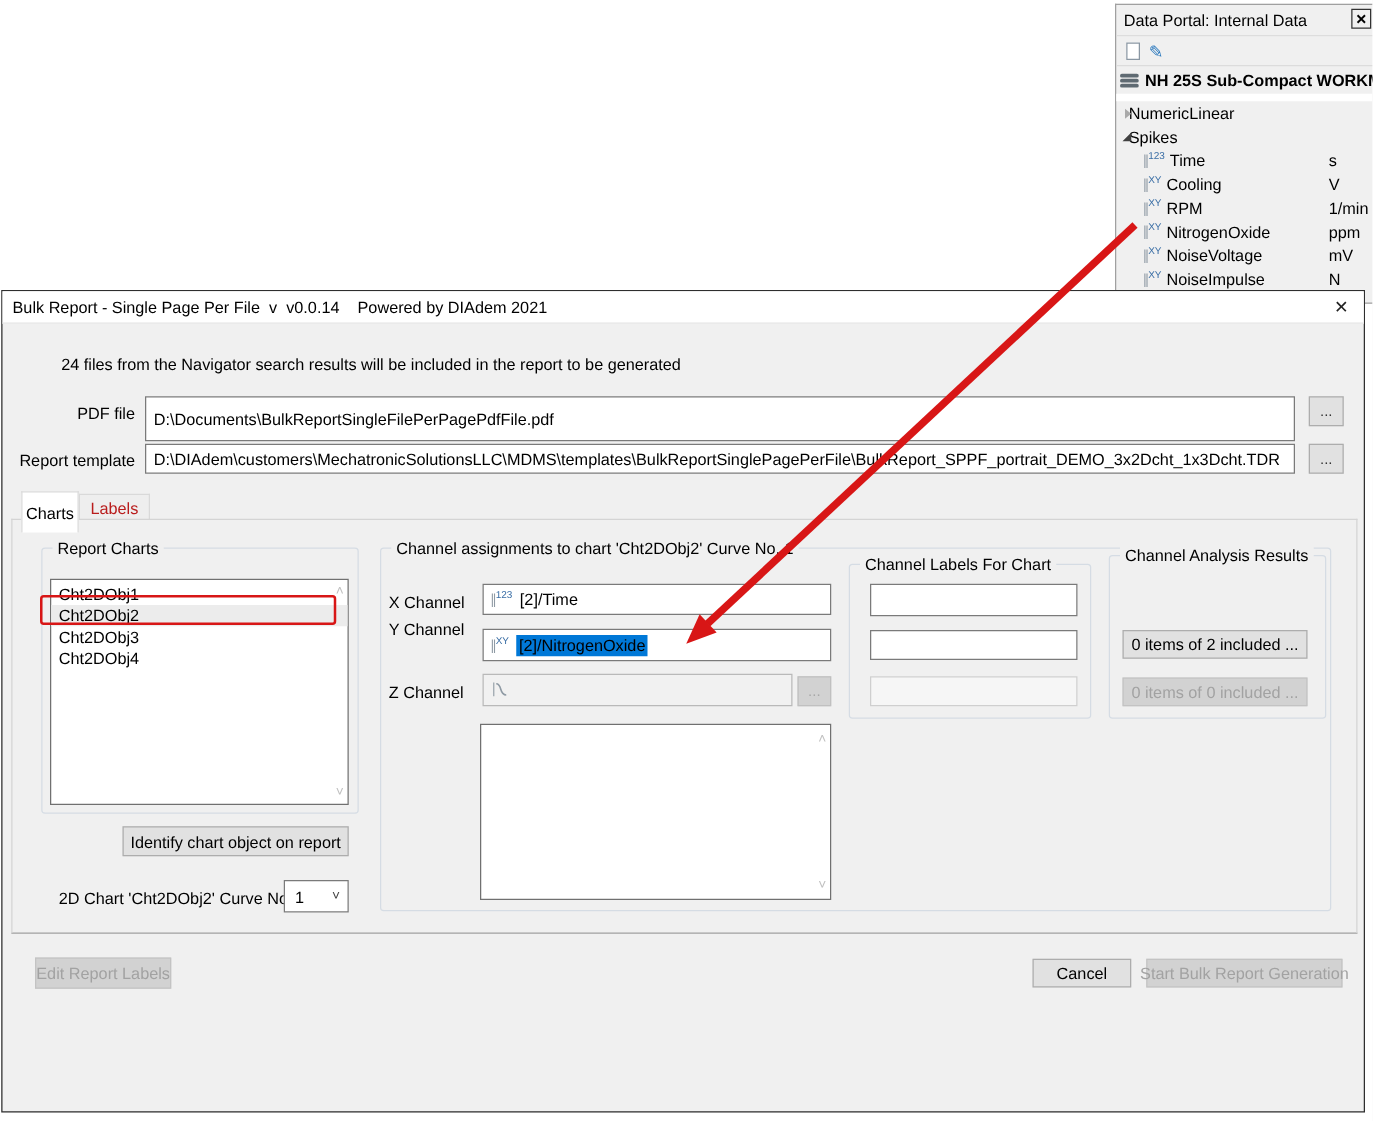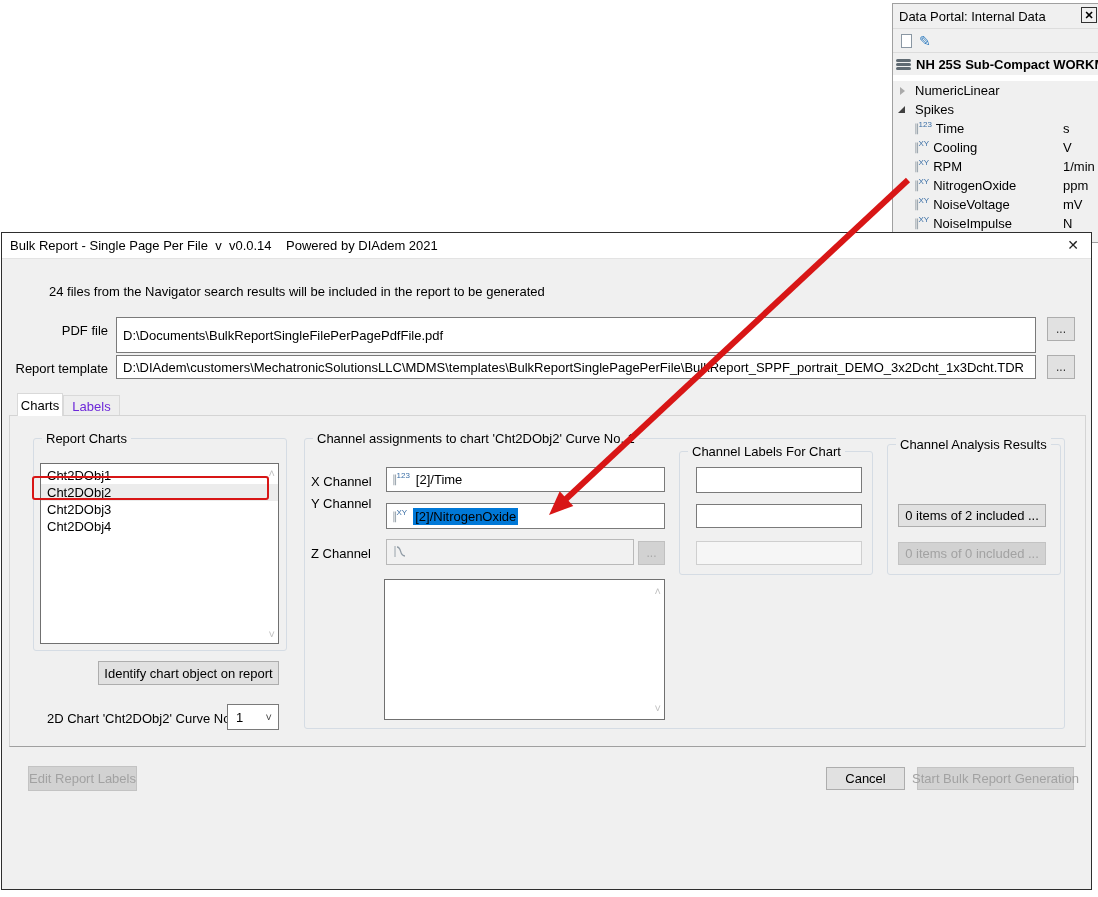--- a/index.html
+++ b/index.html
@@ -13,21 +13,21 @@
   .portal-close { position:absolute; right:1px; top:3px; width:16px; height:16px; border:1px solid #333; display:flex; align-items:center; justify-content:center; font-size:11px; font-weight:bold; background:#f0f0f0; cursor:default; }
   .portal-toolbar { height:24px; display:flex; align-items:center; gap:7px; padding-left:8px; border-bottom:1px solid #dcdcdc; }
   .icon-page { width:11px; height:14px; background:#fff; border:1px solid #8a97a3; }
   .icon-pencil { color:#2e7bbf; font-size:14px; line-height:14px; }
   .portal-root { height:22px; display:flex; align-items:center; gap:5px; padding-left:3px; }
   .icon-stack { display:inline-flex; flex-direction:column; gap:1px; }
   .icon-stack i { width:15px; height:3px; background:#5f6a72; border-radius:2px; }
   .portal-root b { font-size:13px; white-space:nowrap; }
   .portal-gap { height:6px; background:#fff; }
   .tree-row { height:19px; display:flex; align-items:center; position:relative; }
-  .tree-row .label { margin-left:22px; }
+  .tree-row .label { margin-left:10px; }
   .exp-collapsed { position:absolute; left:7px; width:0; height:0; border-top:4px solid transparent; border-bottom:4px solid transparent; border-left:5px solid #a9a9a9; }
   .exp-expanded { position:absolute; left:5px; width:0; height:0; border-left:7px solid transparent; border-bottom:7px solid #404040; }
   .ch-row { height:19px; display:flex; align-items:center; position:relative; }
   .ch-glyph { color:#8f9aa4; font-size:11px; margin-left:21px; letter-spacing:-1px; }
   .ch-sup { color:#3a6ea5; font-size:8px; position:relative; top:-4px; margin-right:4px; }
   .ch-name { white-space:nowrap; }
   .ch-unit { position:absolute; left:170px; white-space:nowrap; }
 
   
   .dialog { position:absolute; left:1px; top:232px; width:1091px; height:658px; background:#f0f0f0; border:1px solid #2e2e2e; z-index:2; }
@@ -35,22 +35,22 @@
   .dlg-title { position:absolute; left:8px; top:5px; white-space:pre; }
   .dlg-close { position:absolute; right:12px; top:4px; font-size:14px; color:#222; cursor:default; }
   .info-text { position:absolute; left:47px; top:51px; }
 
   .fld-label { position:absolute; left:0; width:106px; text-align:right; }
   .txtfield { position:absolute; background:#fff; border:1px solid #7a7a7a; display:flex; align-items:center; padding:0 6px; white-space:nowrap; overflow:hidden; }
   .browse-btn { position:absolute; width:28px; height:24px; background:#e1e1e1; border:1px solid #adadad; display:flex; align-items:center; justify-content:center; font-size:12px; color:#333; cursor:default; }
   .browse-btn.disabled { background:#d2d2d2; border-color:#c0c0c0; color:#a8a8a8; }
 
   .tab { position:absolute; display:flex; align-items:center; justify-content:center; cursor:default; }
-  .tab-active { left:15px; top:160px; width:46px; height:23px; background:#fff; border:1px solid #d9d9d9; border-bottom:none; z-index:3; }
-  .tab-inactive { left:61px; top:162px; width:57px; height:21px; background:#eeeeee; border:1px solid #d9d9d9; border-bottom:none; color:#6d28d9; }
+  .tab-active { left:15px; top:160px; width:46px; height:33px; background:#fff; border:1px solid #d9d9d9; border-bottom:none; z-index:3; }
+  .tab-inactive { left:61px; top:162px; width:57px; height:21px; background:#eeeeee; border:1px solid #d9d9d9; border-bottom:none; color:#b91c1c; }
   .tab-pane { position:absolute; left:7px; top:182px; width:1077px; height:332px; border:1px solid #d4d4d4; border-bottom:1px solid #a0a0a0; }
 
   .groupbox { position:absolute; border:1px solid #d5dce4; border-radius:3px; }
   .legend { position:absolute; top:-8px; left:8px; background:#f0f0f0; padding:0 4px; white-space:nowrap; }
 
   .listbox { position:absolute; left:38px; top:230px; width:239px; height:181px; background:#fff; border:1px solid #707070; }
   .list-item { height:17px; line-height:17px; padding-left:6px; }
   .list-item.selected { background:#ececec; }
   .sb-arrow { position:absolute; right:3px; color:#c0c0c0; font-size:11px; line-height:10px; cursor:default; }
 

